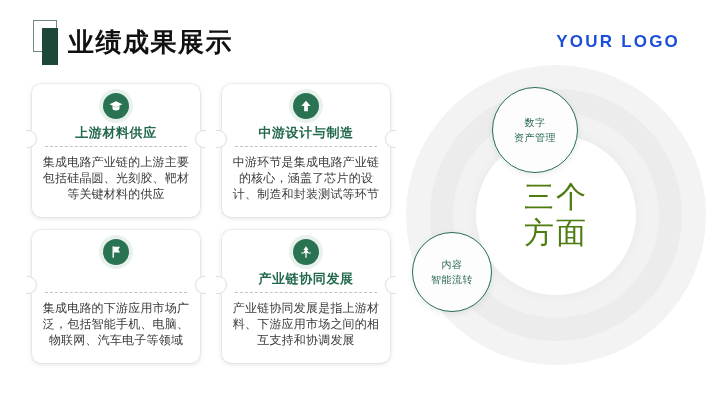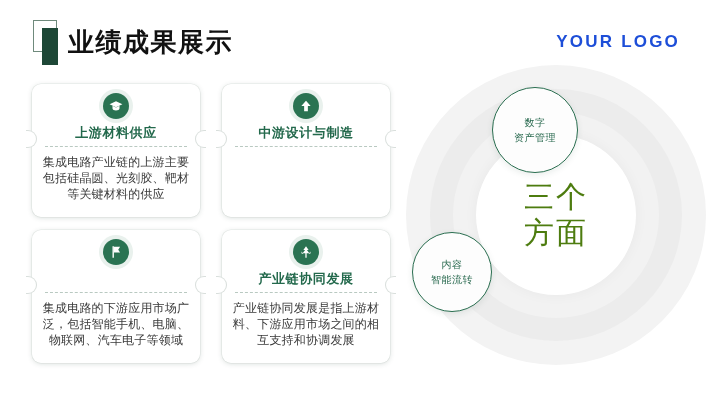--- a/index.html
+++ b/index.html
@@ -181,20 +181,21 @@
     <div class="card c2">
       <div class="notch left"></div>
       <div class="notch right"></div>
       <div class="card-icon">
         <svg width="14" height="14" viewBox="0 0 24 24" fill="#ffffff">
           <path d="M12 3 L20 12 H15.2 V21 H8.8 V12 H4 Z"></path>
         </svg>
       </div>
       <div class="card-title">中游设计与制造</div>
       <div class="card-divider"></div>
+      <div class="card-body">中游环节是集成电路产业链的核心，涵盖了芯片的设计、制造和封装测试等环节</div>
     </div>
 
     <div class="card c3">
       <div class="notch left"></div>
       <div class="notch right"></div>
       <div class="card-icon">
         <svg width="14" height="14" viewBox="0 0 24 24" fill="#ffffff">
           <path d="M6 2 H8.4 V22 H6 Z"></path>
           <path d="M8.4 3 H19 L15.8 8 L19 13 H8.4 Z"></path>
         </svg>

